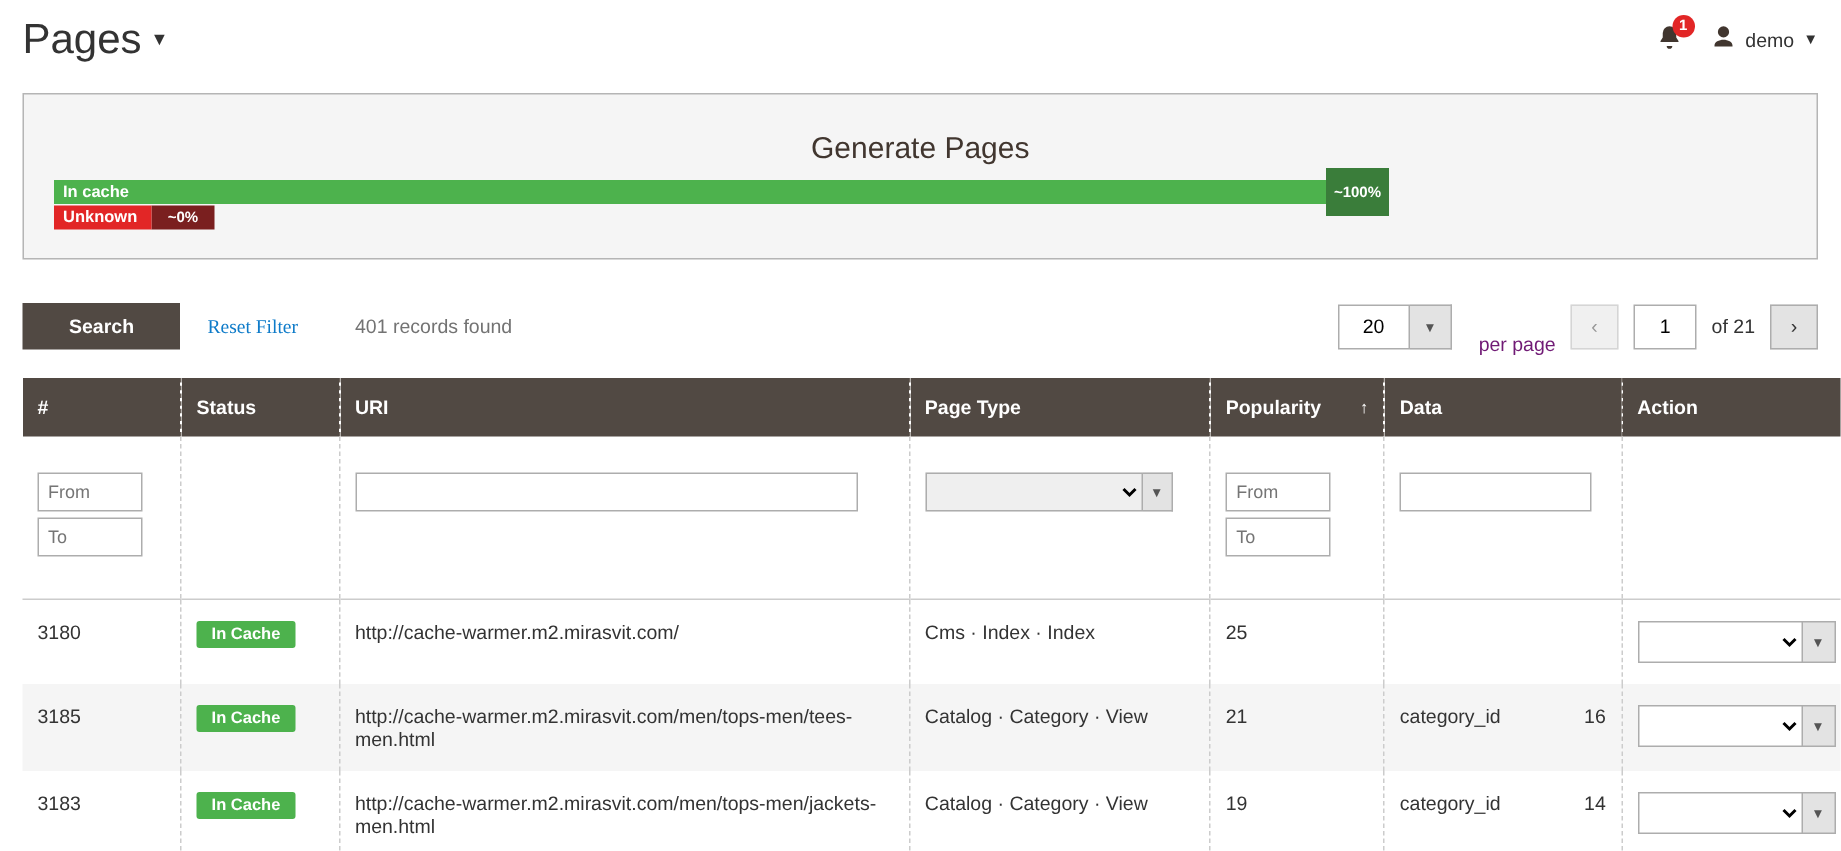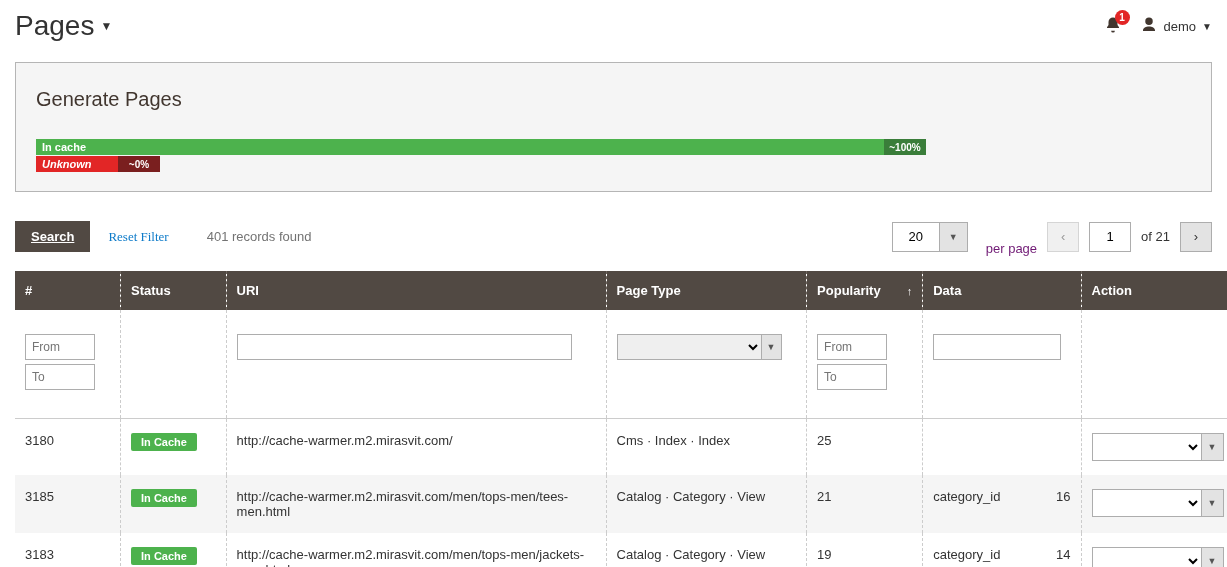--- a/index.html
+++ b/index.html
@@ -14,35 +14,35 @@
 .bell-wrap { position: relative; }
 .bell-icon svg { width: 18px; height: 18px; fill: #41362f; }
 .bell-badge { position: absolute; top: -6px; right: -8px; background: #e22626; color: #fff; border-radius: 50%; width: 15px; height: 15px; font-size: 10px; font-weight: bold; display: flex; align-items: center; justify-content: center; }
 .user-area { display: flex; align-items: center; gap: 6px; }
 .user-icon svg { width: 18px; height: 18px; fill: #41362f; }
 .user-name { font-size: 13px; color: #333; }
 .user-caret { font-size: 10px; color: #333; }
 
 
 .gen-panel { border: 1px solid #b5b5b5; background: #f5f5f5; padding: 25px 20px 18px; margin: 0 15px; }
-.gen-link-row { text-align: left; margin-bottom: 28px; }
+.gen-link-row { text-align: center; margin-bottom: 9px; }
 .gen-link { color: #41362f; font-size: 20px; font-weight: 400; text-decoration: none; }
 .bars { max-width: 900px; }
 .bar-row { display: flex; align-items: center; margin-bottom: 1px; height: 16px; }
 .bar-fill { color: #fff; font-weight: bold; font-size: 11px; padding: 0 6px; display: flex; align-items: center; height: 16px; position: relative; }
 .bar-in-cache .bar-fill { background: #4db24d; width: 848px; }
-.bar-in-cache .bar-pct-box { background: #3a7d3a; width: 42px; height:16px; display:flex; align-items:center; justify-content:center; color:#fff; font-size:10px; font-weight:bold; }
+.bar-in-cache .bar-pct-box { background: #3a7d3a; width: 42px; height:32px; display:flex; align-items:center; justify-content:center; color:#fff; font-size:10px; font-weight:bold; }
 .bar-pending .bar-fill { background: #e0a322; width: 75px; }
 .bar-pending .bar-pct-box { background: #7a6b1f; width: 42px; height:16px; display:flex; align-items:center; justify-content:center; color:#fff; font-size:10px; font-weight:bold; }
-.bar-unknown .bar-fill { background: #e22626; width: 82px; font-style: italic; }
+.bar-unknown .bar-fill { background: #e22626; width: 65px; }
 .bar-unknown .bar-pct-box { background: #7a1f1f; width: 42px; height:16px; display:flex; align-items:center; justify-content:center; color:#fff; font-size:10px; font-weight:bold; }
 
 
 .controls { display: flex; align-items: center; padding: 25px 15px 15px; gap: 18px; }
-.btn-dark { background: #514943; color: #fff; border: none; padding: 8px 16px; font-size: 13px; font-weight: bold; cursor: pointer; text-decoration: underline; }
+.btn-dark { background: #514943; color: #fff; border: none; padding: 8px 31px; font-size: 13px; font-weight: bold; cursor: pointer; }
 .link-blue { color: #0e7bc9; font-size: 13px; cursor: pointer; font-family: Liberation Serif, serif; }
 .records { color: #737373; font-size: 13px; margin-left: 20px; }
 .controls-right { margin-left: auto; display: flex; align-items: center; gap: 10px; }
 .perpage-box { display: flex; align-items: center; }
 .perpage-input { border: 1px solid #adadad; width: 48px; height: 30px; text-align: center; font-size: 13px; }
 .perpage-btn { border: 1px solid #adadad; background: #e3e3e3; width: 28px; height: 30px; display:flex; align-items:center; justify-content:center; cursor:pointer; border-left:none; }
 .perpage-label { margin-left: 8px; color: #701a75; margin-top: 24px; }
 .nav-btn { border: 1px solid #adadad; background: #e3e3e3; width: 32px; height: 30px; cursor: pointer; display:flex; align-items:center; justify-content:center; }
 .nav-btn.disabled { opacity: 0.5; cursor: default; }
 .page-input { border: 1px solid #adadad; width: 42px; height: 30px; text-align: center; font-size: 13px; }

